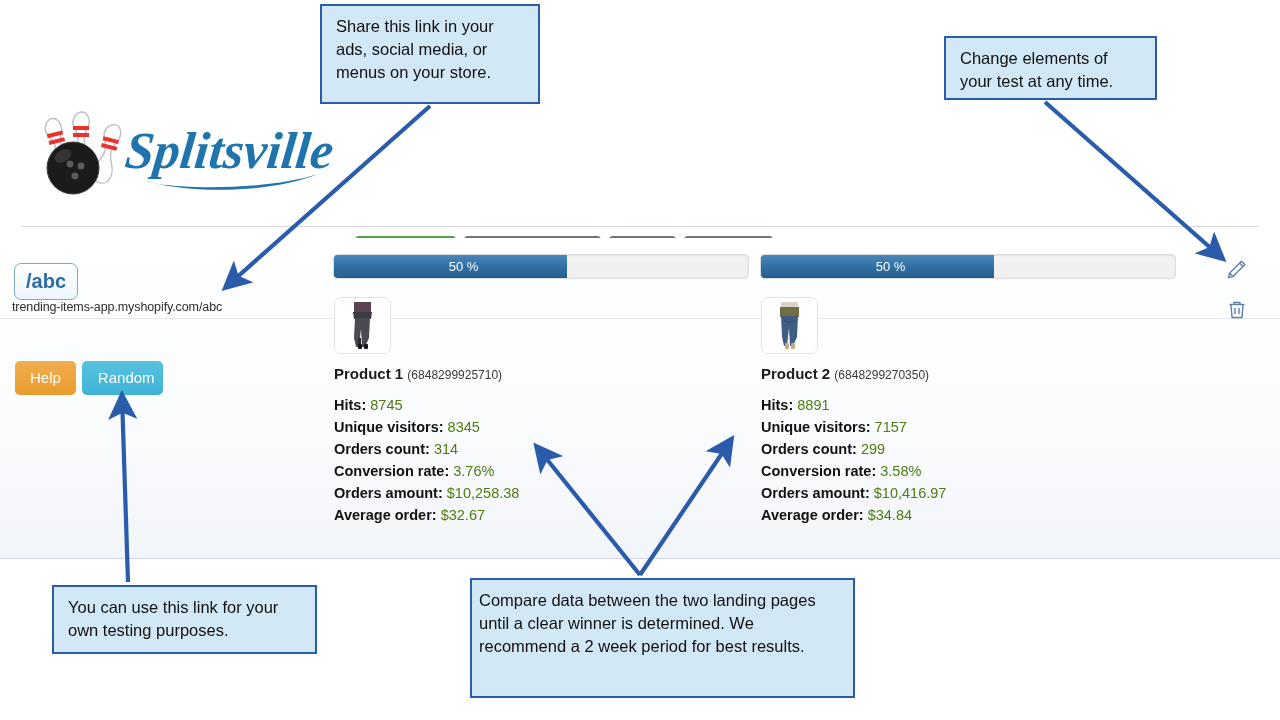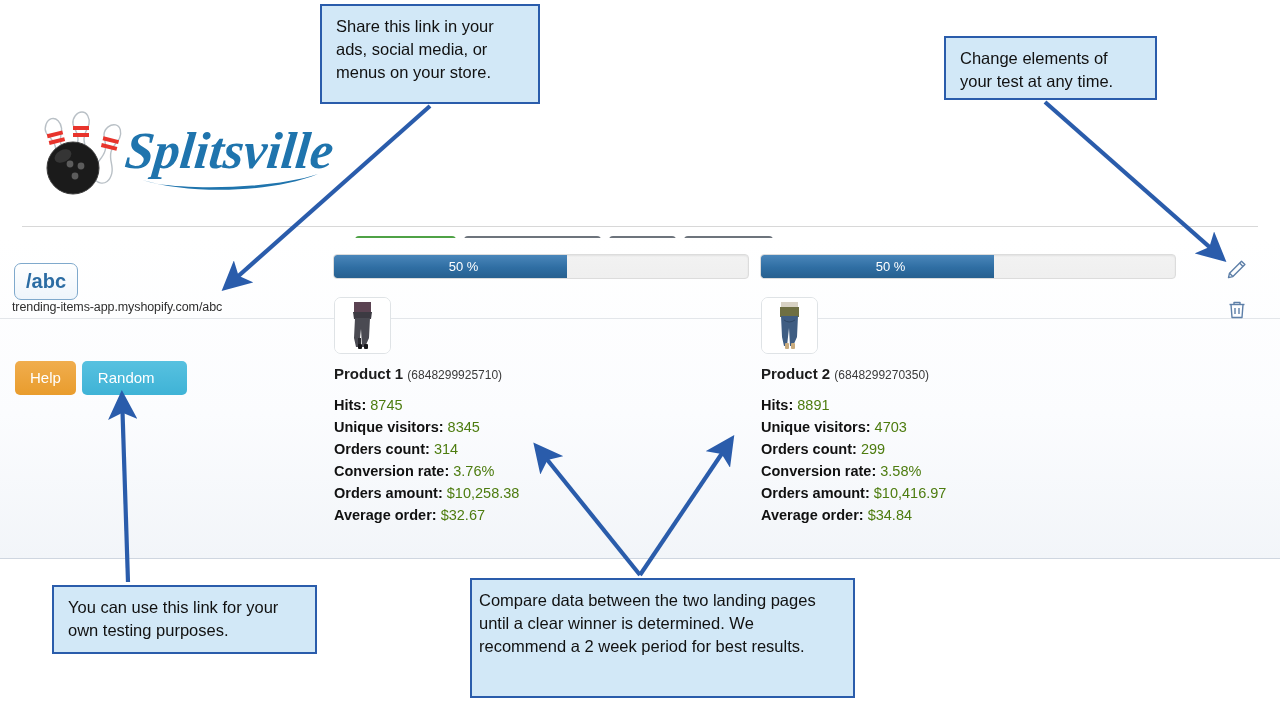--- a/index.html
+++ b/index.html
@@ -130,21 +130,21 @@
     font-family: "Liberation Sans", sans-serif;
     font-size: 15px;
     color: #ffffff;
     border: none;
     border-radius: 5px;
     padding: 9px 15px 10px 15px;
     line-height: 15px;
     cursor: pointer;
   }
   .lb.link    { background: linear-gradient(180deg,#f0ad4e 0%, #e99c2d 100%); }
-  .lb.random  { background: linear-gradient(180deg,#57c1e0 0%, #3fb3d6 100%); padding-left:16px; padding-right:32px;}
+  .lb.random  { background: linear-gradient(180deg,#57c1e0 0%, #3fb3d6 100%); padding-left:16px; padding-right:8px;}
 
   
   .variant { position: absolute; top: 254px; width: 420px; }
   .variant.v1 { left: 333px; }
   .variant.v2 { left: 760px; }
 
   .progress {
     position: relative;
     width: 416px;
     height: 25px;
@@ -361,21 +361,21 @@
         <rect x="23" y="45" width="4" height="6" rx="1" fill="#c9ab7d"></rect>
         <rect x="29" y="45" width="4" height="6" rx="1" fill="#c9ab7d"></rect>
       </svg>
     </div>
     <div class="prod-title">
       <span>Product 2</span>
       <span class="pid">(6848299270350)</span>
     </div>
     <ul class="stats">
       <li><b>Hits:</b> <span>8891</span></li>
-      <li><b>Unique visitors:</b> <span>4703</span></li>
+      <li><b>Unique visitors:</b> <span>7157</span></li>
       <li><b>Orders count:</b> <span>299</span></li>
       <li><b>Conversion rate:</b> <span>3.58%</span></li>
       <li><b>Orders amount:</b> <span>$10,416.97</span></li>
       <li><b>Average order:</b> <span>$34.84</span></li>
     </ul>
   </div>
 
   <div class="row-actions">
     <span class="act">
       <svg width="26" height="26" viewBox="0 0 26 26" xmlns="http://www.w3.org/2000/svg">

